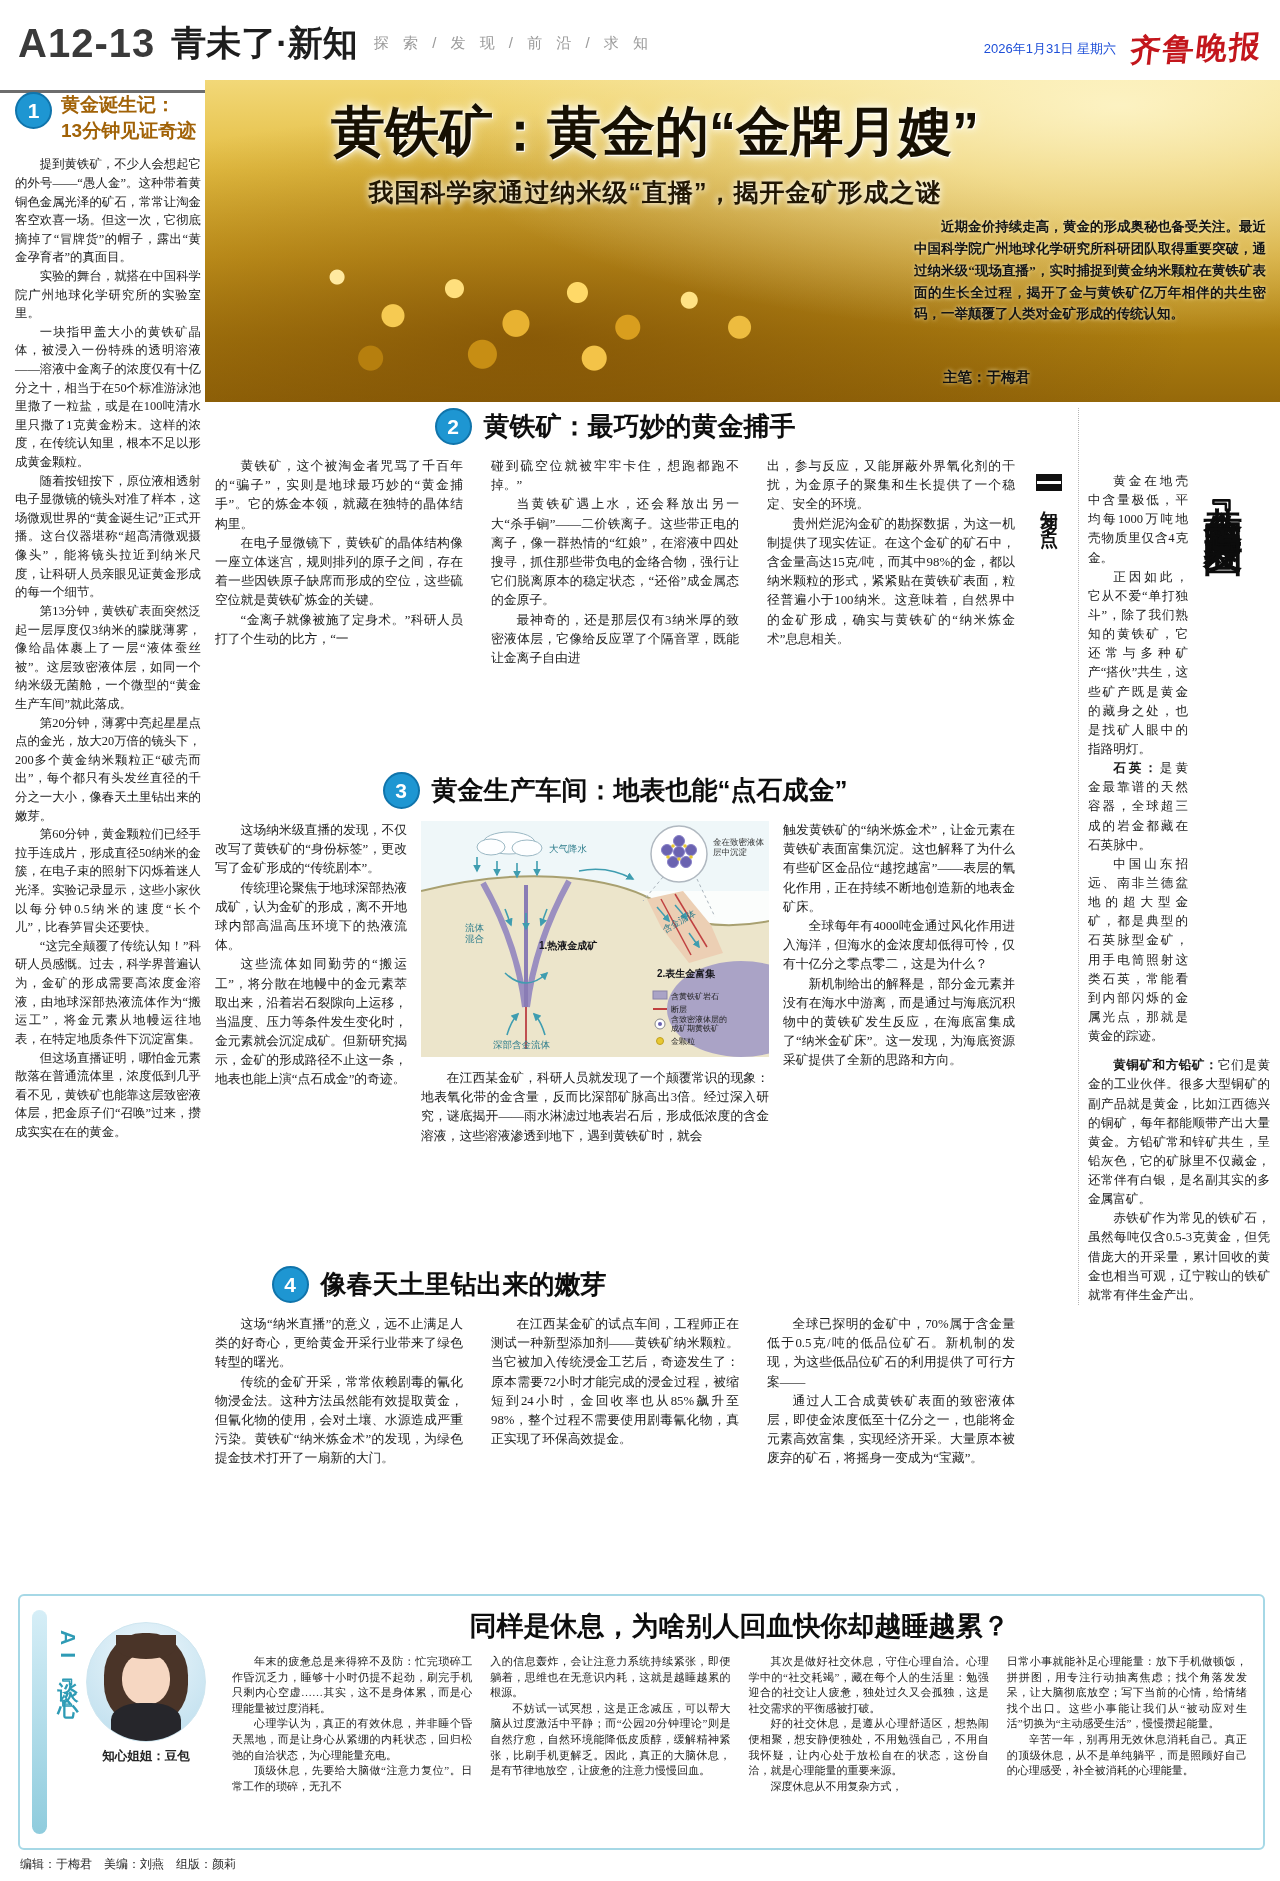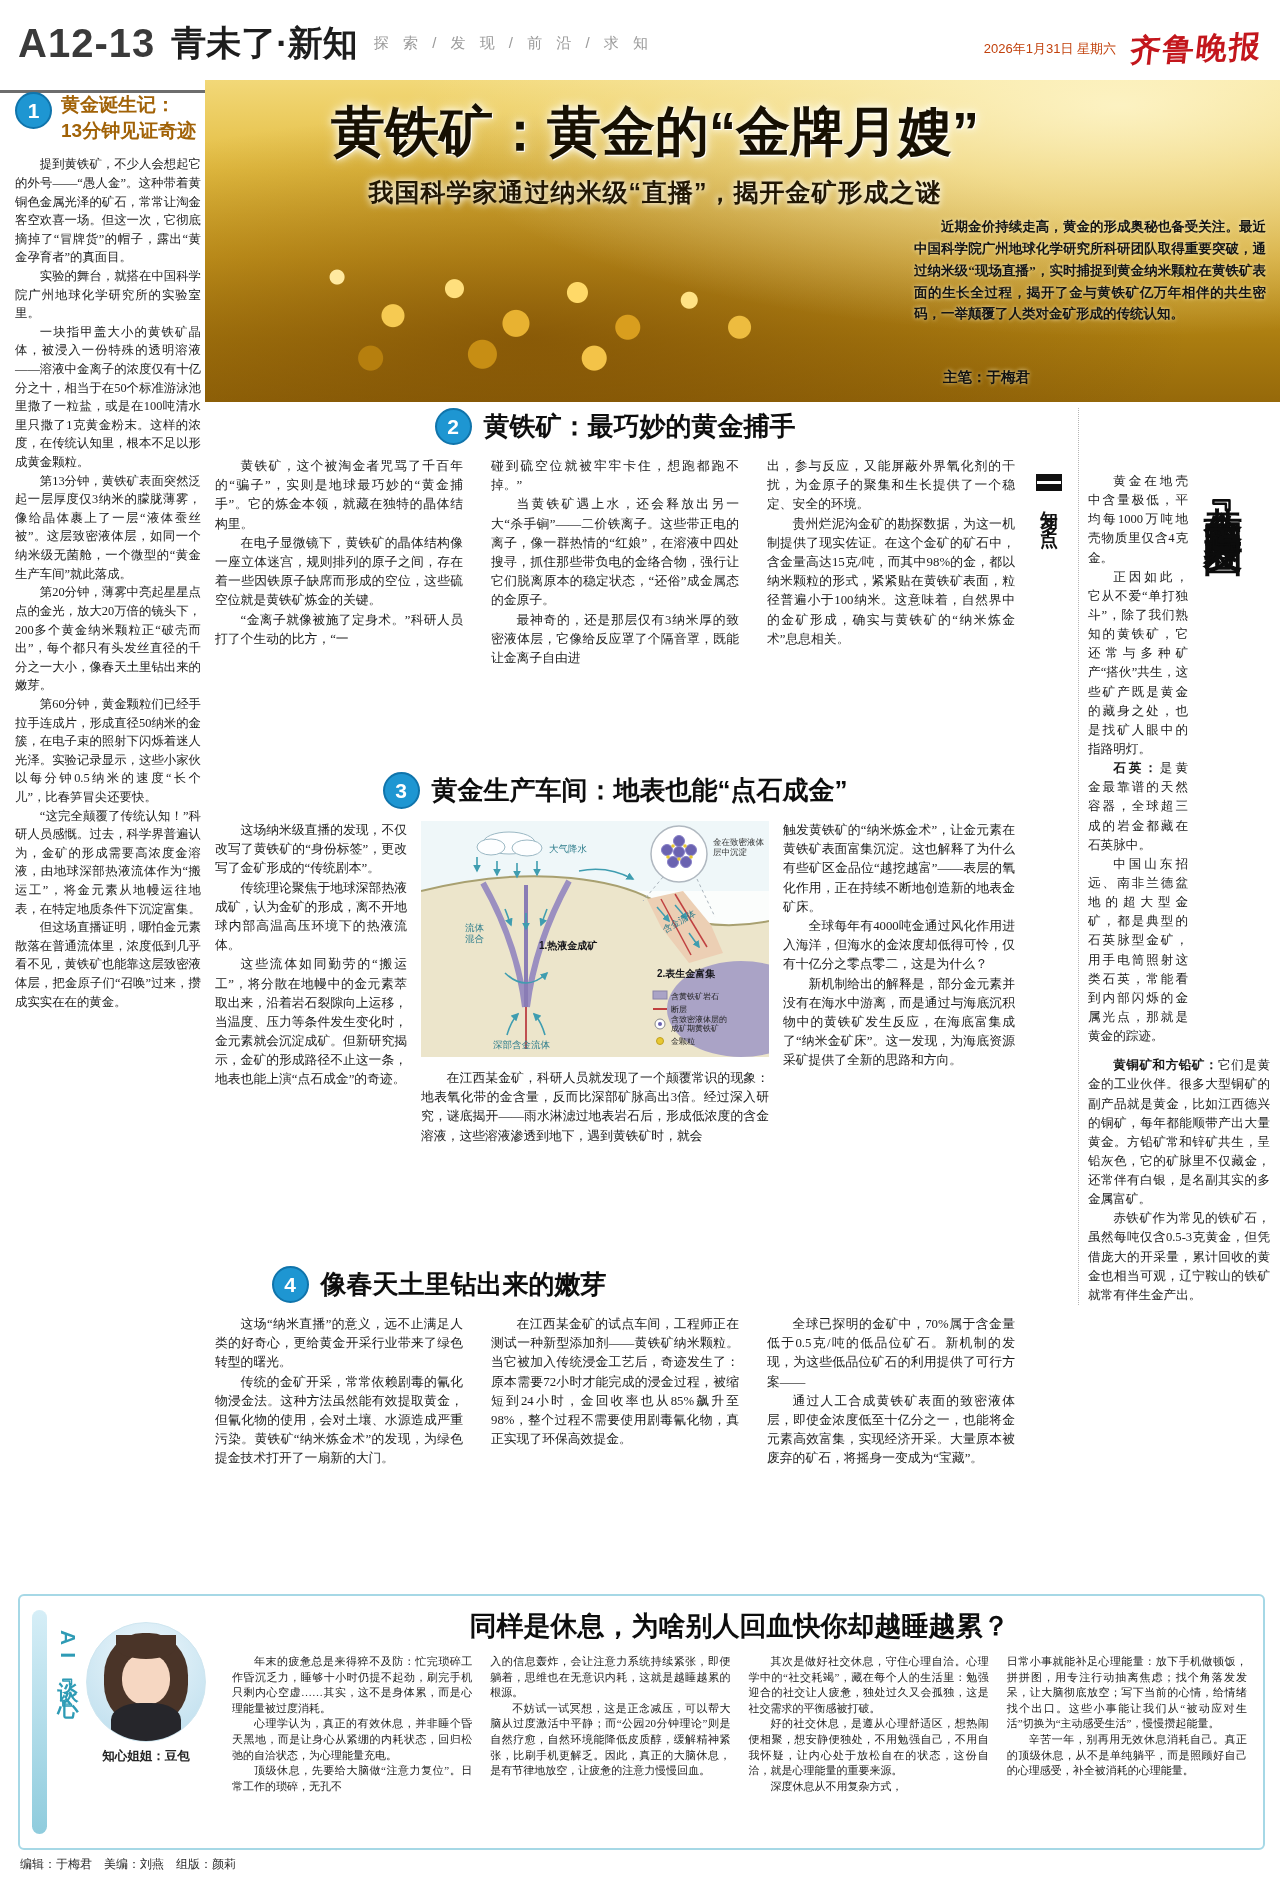--- a/index.html
+++ b/index.html
@@ -6,21 +6,21 @@
   .page{position:relative;width:1280px;height:1881px;background:#fff;overflow:hidden;
         font-family:"Liberation Serif", serif;color:#1b1b1b;}
   
   .hdr{position:absolute;left:0;top:14px;width:1280px;height:62px;}
   .hdr-rule{position:absolute;left:0;top:76px;width:1280px;height:3px;background:#6d6d6d;}
   .hdr-left{position:absolute;left:18px;top:6px;display:flex;align-items:center;gap:16px;font-family:"Liberation Sans",sans-serif;}
   .pageno{font-size:40px;font-weight:900;color:#3a3a3a;letter-spacing:1px;}
   .secname{font-size:35px;font-weight:900;color:#1d1d1d;}
   .tagline{font-size:15px;color:#9a9a9a;letter-spacing:5px;}
   .hdr-right{position:absolute;right:18px;top:14px;display:flex;align-items:center;gap:14px;}
-  .date{font-size:13px;color:#c2410c;font-family:"Liberation Sans",sans-serif;}
+  .date{font-size:13px;color:#1d4ed8;font-family:"Liberation Sans",sans-serif;}
   .paper{font-size:31px;font-weight:900;color:#c3161c;transform:skewX(-8deg) rotate(-2deg);
          font-family:"Liberation Serif",serif;letter-spacing:2px;}
   
   .hero{position:absolute;left:205px;top:80px;width:1075px;height:322px;overflow:hidden;
         background:
           radial-gradient(ellipse at 85% 8%, rgba(255,248,210,.85), transparent 55%),
           radial-gradient(ellipse at 30% 80%, rgba(110,62,0,.55), transparent 62%),
           linear-gradient(180deg,#f2d878 0%, #e3bc40 28%, #cd9e20 55%, #ab7d10 80%, #96690a 100%);}
   .nuggets{position:absolute;left:6%;top:36%;width:52%;height:60%;
     background-image:
@@ -143,20 +143,21 @@
     <div class="rail-head">
       <div class="badge">1</div>
       <div class="rail-title">
         <div>黄金诞生记：</div>
         <div>13分钟见证奇迹</div>
       </div>
     </div>
     <p class="jp">提到黄铁矿，不少人会想起它的外号——“愚人金”。这种带着黄铜色金属光泽的矿石，常常让淘金客空欢喜一场。但这一次，它彻底摘掉了“冒牌货”的帽子，露出“黄金孕育者”的真面目。</p>
     <p class="jp">实验的舞台，就搭在中国科学院广州地球化学研究所的实验室里。</p>
     <p class="jp">一块指甲盖大小的黄铁矿晶体，被浸入一份特殊的透明溶液——溶液中金离子的浓度仅有十亿分之十，相当于在50个标准游泳池里撒了一粒盐，或是在100吨清水里只撒了1克黄金粉末。这样的浓度，在传统认知里，根本不足以形成黄金颗粒。</p>
+    <p class="jp">随着按钮按下，原位液相透射电子显微镜的镜头对准了样本，这场微观世界的“黄金诞生记”正式开播。这台仪器堪称“超高清微观摄像头”，能将镜头拉近到纳米尺度，让科研人员亲眼见证黄金形成的每一个细节。</p>
     <p class="jp">第13分钟，黄铁矿表面突然泛起一层厚度仅3纳米的朦胧薄雾，像给晶体裹上了一层“液体蚕丝被”。这层致密液体层，如同一个纳米级无菌舱，一个微型的“黄金生产车间”就此落成。</p>
     <p class="jp">第20分钟，薄雾中亮起星星点点的金光，放大20万倍的镜头下，200多个黄金纳米颗粒正“破壳而出”，每个都只有头发丝直径的千分之一大小，像春天土里钻出来的嫩芽。</p>
     <p class="jp">第60分钟，黄金颗粒们已经手拉手连成片，形成直径50纳米的金簇，在电子束的照射下闪烁着迷人光泽。实验记录显示，这些小家伙以每分钟0.5纳米的速度“长个儿”，比春笋冒尖还要快。</p>
     <p class="jp">“这完全颠覆了传统认知！”科研人员感慨。过去，科学界普遍认为，金矿的形成需要高浓度金溶液，由地球深部热液流体作为“搬运工”，将金元素从地幔运往地表，在特定地质条件下沉淀富集。</p>
     <p class="jp">但这场直播证明，哪怕金元素散落在普通流体里，浓度低到几乎看不见，黄铁矿也能靠这层致密液体层，把金原子们“召唤”过来，攒成实实在在的黄金。</p>
   </div>
 
   <div class="sect" style="top:408px;">
     <div class="sect-head">
       <div class="badge">2</div>

